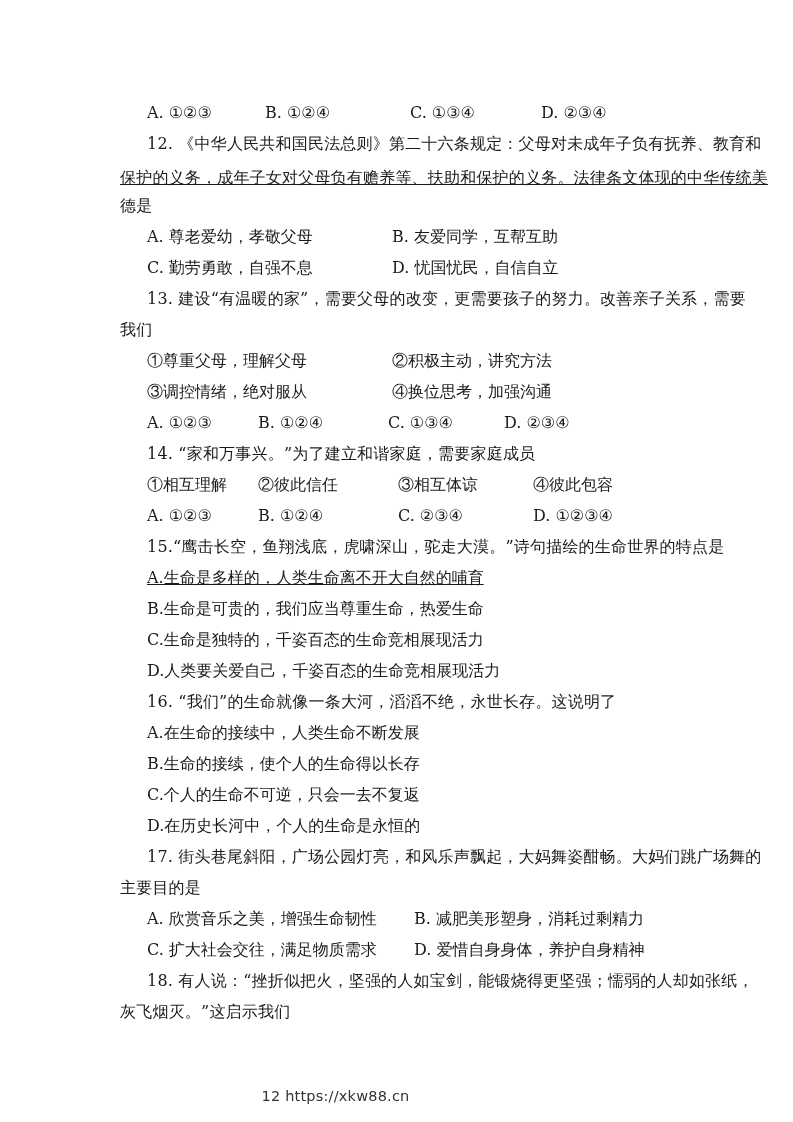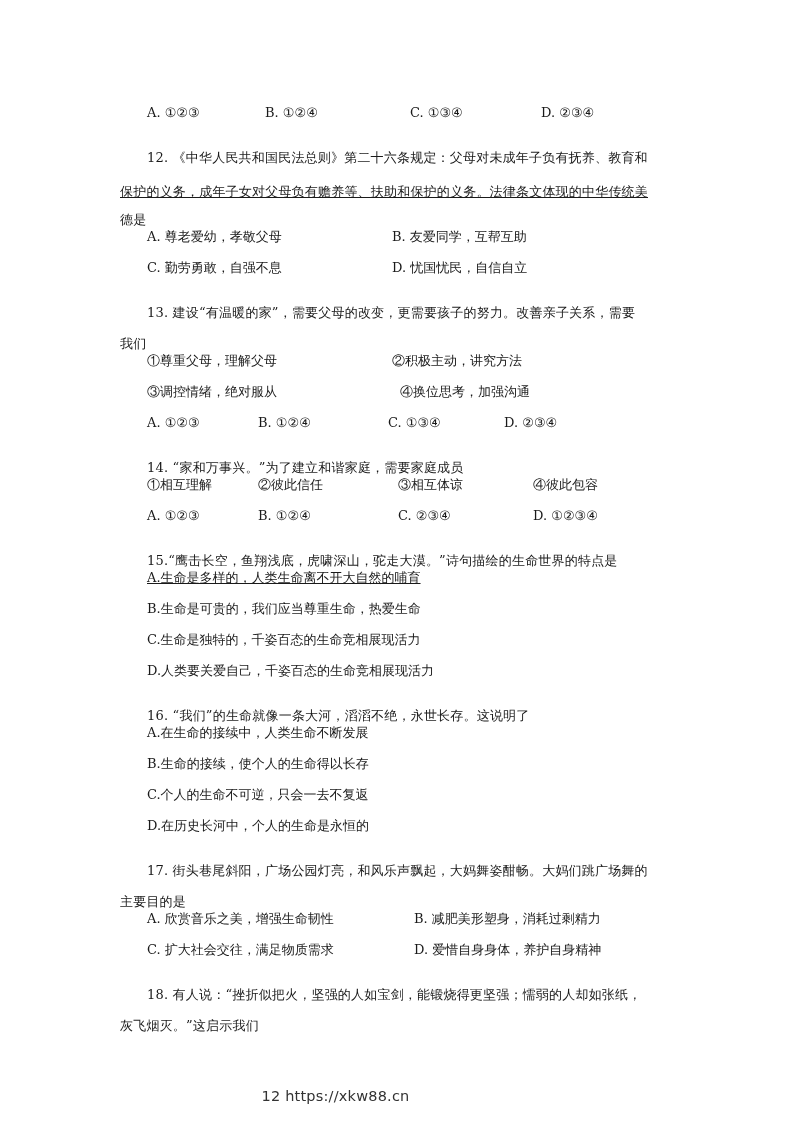--- a/index.html
+++ b/index.html
@@ -16,29 +16,28 @@
       color: #1a1a1a;
     }
     .page {
       position: absolute;
       left: 0; top: 0;
       width: 793px;
       height: 1122px;
     }
     .line {
       position: absolute;
-      font-size: 13px;
+      font-size: 16px;
       line-height: 20px;
       white-space: nowrap;
       letter-spacing: 0.2px;
-      margin-top: 14px;
     }
     .opt {
       position: absolute;
-      font-size: 13px;
+      font-size: 16px;
       line-height: 20px;
       white-space: nowrap;
     }
     .footer {
       position: absolute;
       left: 0;
       width: 671px;
       top: 1088px;
       text-align: center;
       font-family: "DejaVu Sans", "Liberation Sans", sans-serif;
@@ -86,21 +85,21 @@
     </div>
   </div>
 
   <div>
     <div class="line" style="left:147px; top:289px;">13. 建设“有温暖的家”，需要父母的改变，更需要孩子的努力。改善亲子关系，需要</div>
     <div class="line" style="left:120px; top:320px;">我们</div>
 
     <div class="opt" style="left:147px; top:351px;">①尊重父母，理解父母</div>
     <div class="opt" style="left:392px; top:351px;">②积极主动，讲究方法</div>
     <div class="opt" style="left:147px; top:382px;">③调控情绪，绝对服从</div>
-    <div class="opt" style="left:392px; top:382px;margin-left:8px;">④换位思考，加强沟通</div>
+    <div class="opt" style="left:392px; top:382px;">④换位思考，加强沟通</div>
 
     <div class="opt" style="left:147px; top:413px;">
       <span>A.</span>&nbsp;<span>①②③</span>
     </div>
     <div class="opt" style="left:258px; top:413px;">
       <span>B.</span>&nbsp;<span>①②④</span>
     </div>
     <div class="opt" style="left:388px; top:413px;">
       <span>C.</span>&nbsp;<span>①③④</span>
     </div>

